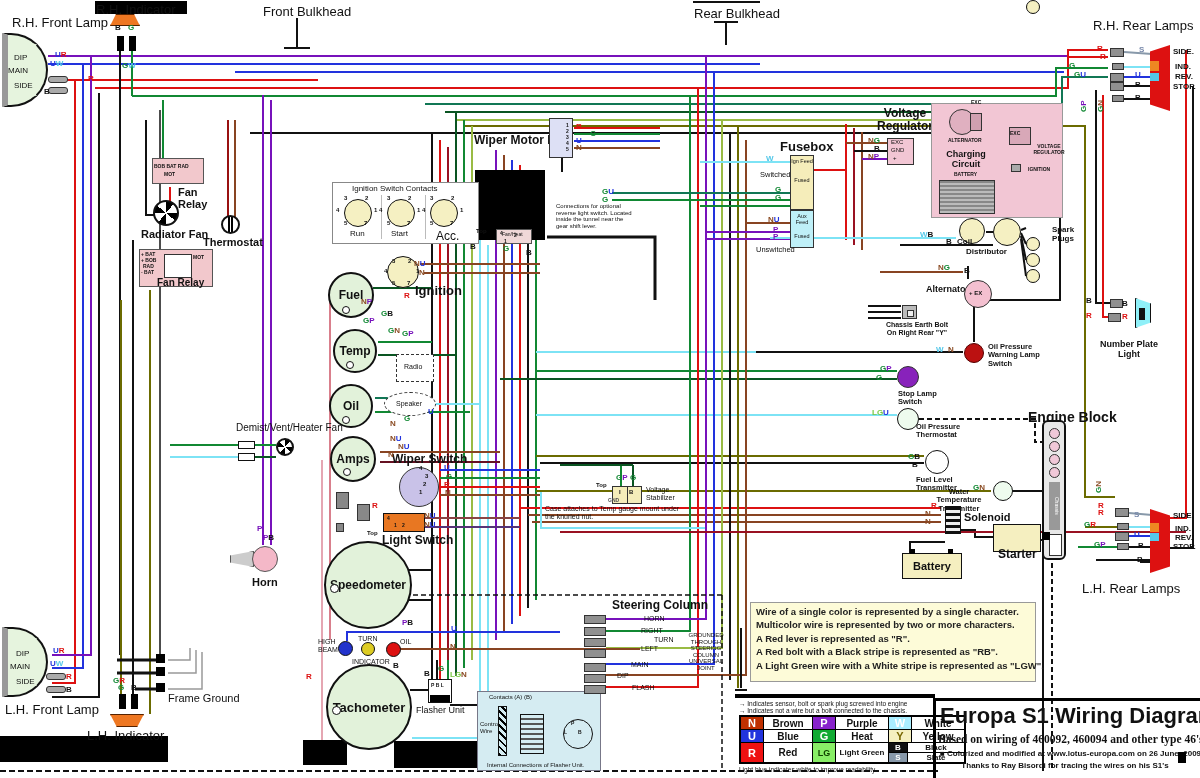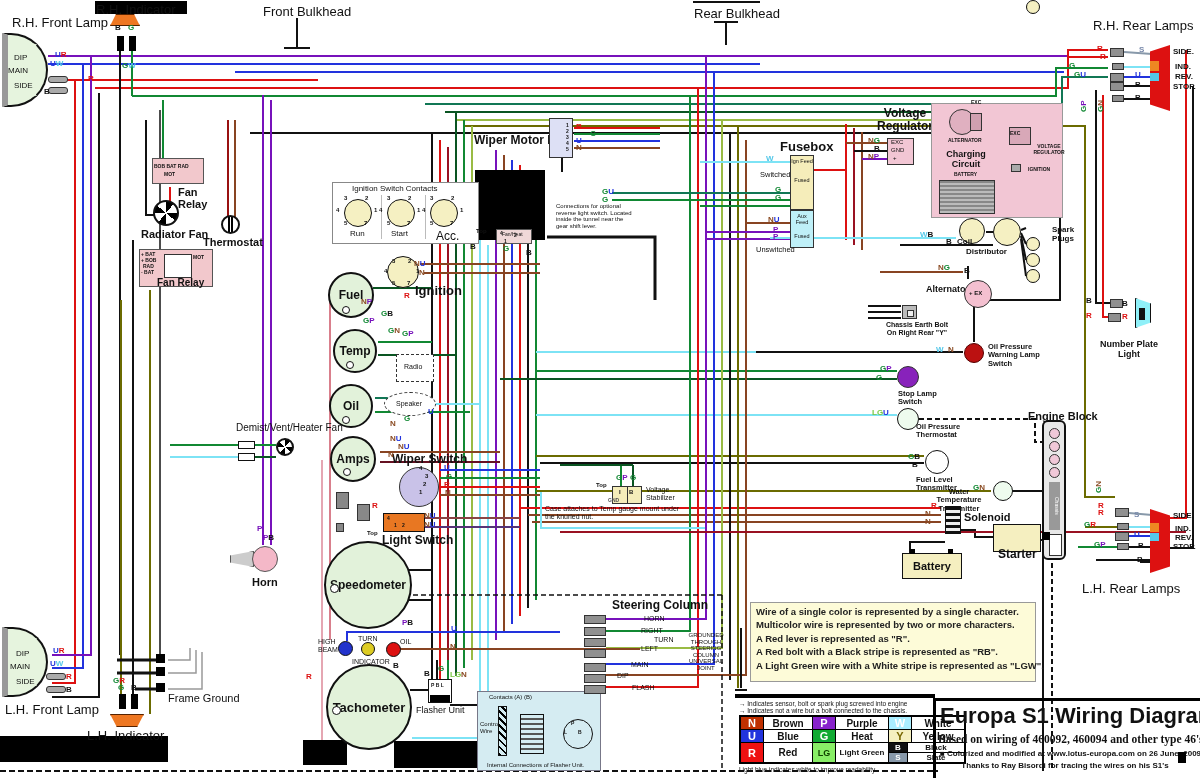--- a/index.html
+++ b/index.html
@@ -438,21 +438,21 @@
   <div class="L B" style="left:988px;top:343px;font-size:7.5px;width:62px"><span class="wrap">Oil Pressure Warning Lamp Switch</span></div>
   <div class="circ" style="left:897px;top:366px;width:22px;height:22px;background:#8822bb;border:1.5px solid #333"></div>
   <div class="L B" style="left:898px;top:390px;font-size:7.5px;width:50px"><span class="wrap">Stop Lamp Switch</span></div>
   <div class="circ" style="left:897px;top:408px;width:22px;height:22px;background:#eefbee;border:1.5px solid #111"></div>
   <div class="L B" style="left:916px;top:423px;font-size:7.5px;width:58px"><span class="wrap">Oil Pressure Thermostat</span></div>
   <div class="circ" style="left:925px;top:450px;width:24px;height:24px;background:#fff;border:1.5px solid #111"></div>
   <div class="L B" style="left:916px;top:476px;font-size:7.5px;width:52px"><span class="wrap">Fuel Level Transmitter</span></div>
   <div class="circ" style="left:993px;top:481px;width:20px;height:20px;background:#eefbee;border:1.5px solid #111"></div>
   <div class="L B C" style="left:930px;top:488px;font-size:7.5px;width:58px"><span class="wrap">Water Temperature Transmitter</span></div>
 
-  <div class="L B" style="left:1028px;top:410px;font-size:11px">Engine Block</div>
+  <div class="L B" style="left:1028px;top:410px;font-size:14px">Engine Block</div>
   <div class="box" style="left:1042px;top:420px;width:24px;height:140px;background:#e8e8e8;border:2px solid #111;border-radius:6px">
     <div class="circ" style="left:5px;top:6px;width:11px;height:11px;background:#f0c8d8;border:1px solid #333"></div>
     <div class="circ" style="left:5px;top:19px;width:11px;height:11px;background:#f0c8d8;border:1px solid #333"></div>
     <div class="circ" style="left:5px;top:32px;width:11px;height:11px;background:#f0c8d8;border:1px solid #333"></div>
     <div class="circ" style="left:5px;top:45px;width:11px;height:11px;background:#f0c8d8;border:1px solid #333"></div>
     <div style="position:absolute;left:5px;top:60px;width:11px;height:48px;background:#999;color:#fff;font-size:5px;writing-mode:vertical-rl;text-align:center">Chassis</div>
     <div style="position:absolute;left:5px;top:112px;width:11px;height:20px;background:#fff;border:1px solid #333"></div>
   </div>
 
   <div class="box" style="left:945px;top:506px;width:16px;height:28px;background:repeating-linear-gradient(180deg,#111 0 3px,#eee 3px 6px);border:1px solid #111"></div>

